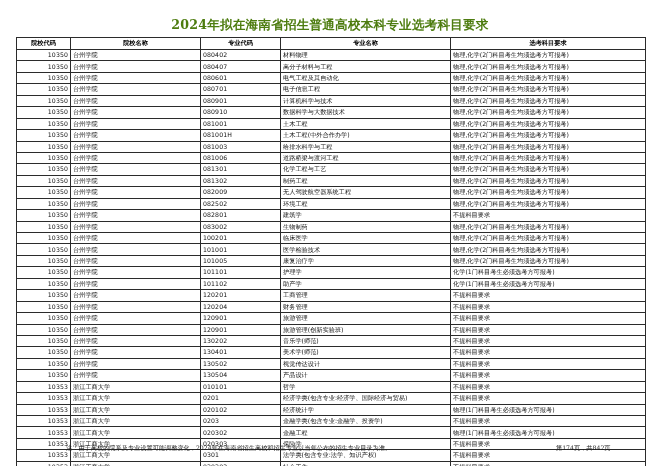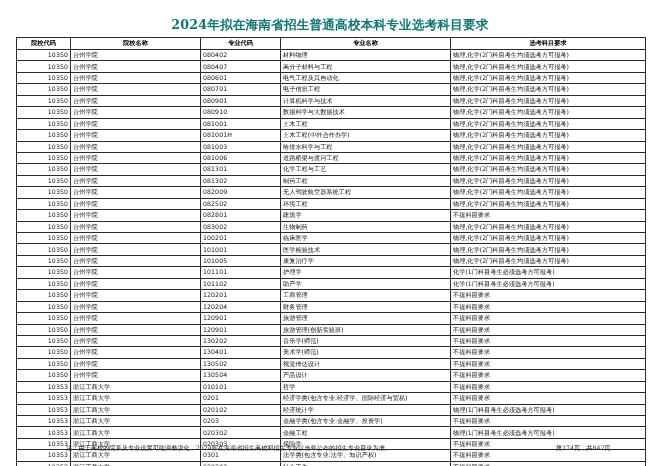--- a/index.html
+++ b/index.html
@@ -25,21 +25,21 @@
   .doc-title {
     position: absolute;
     top: 17px;
     left: 0;
     width: 660px;
     text-align: center;
     font-family: "DejaVu Serif", "Liberation Serif", serif;
     font-weight: bold;
     font-size: 12.6px;
     letter-spacing: 0.2px;
-    color: #0f766e;
+    color: #4d7c0f;
     white-space: nowrap;
   }
   .table-wrap {
     position: absolute;
     top: 37px;
     left: 16px;
     width: 629px;
   }
   table.req-table {
     border-collapse: collapse;

